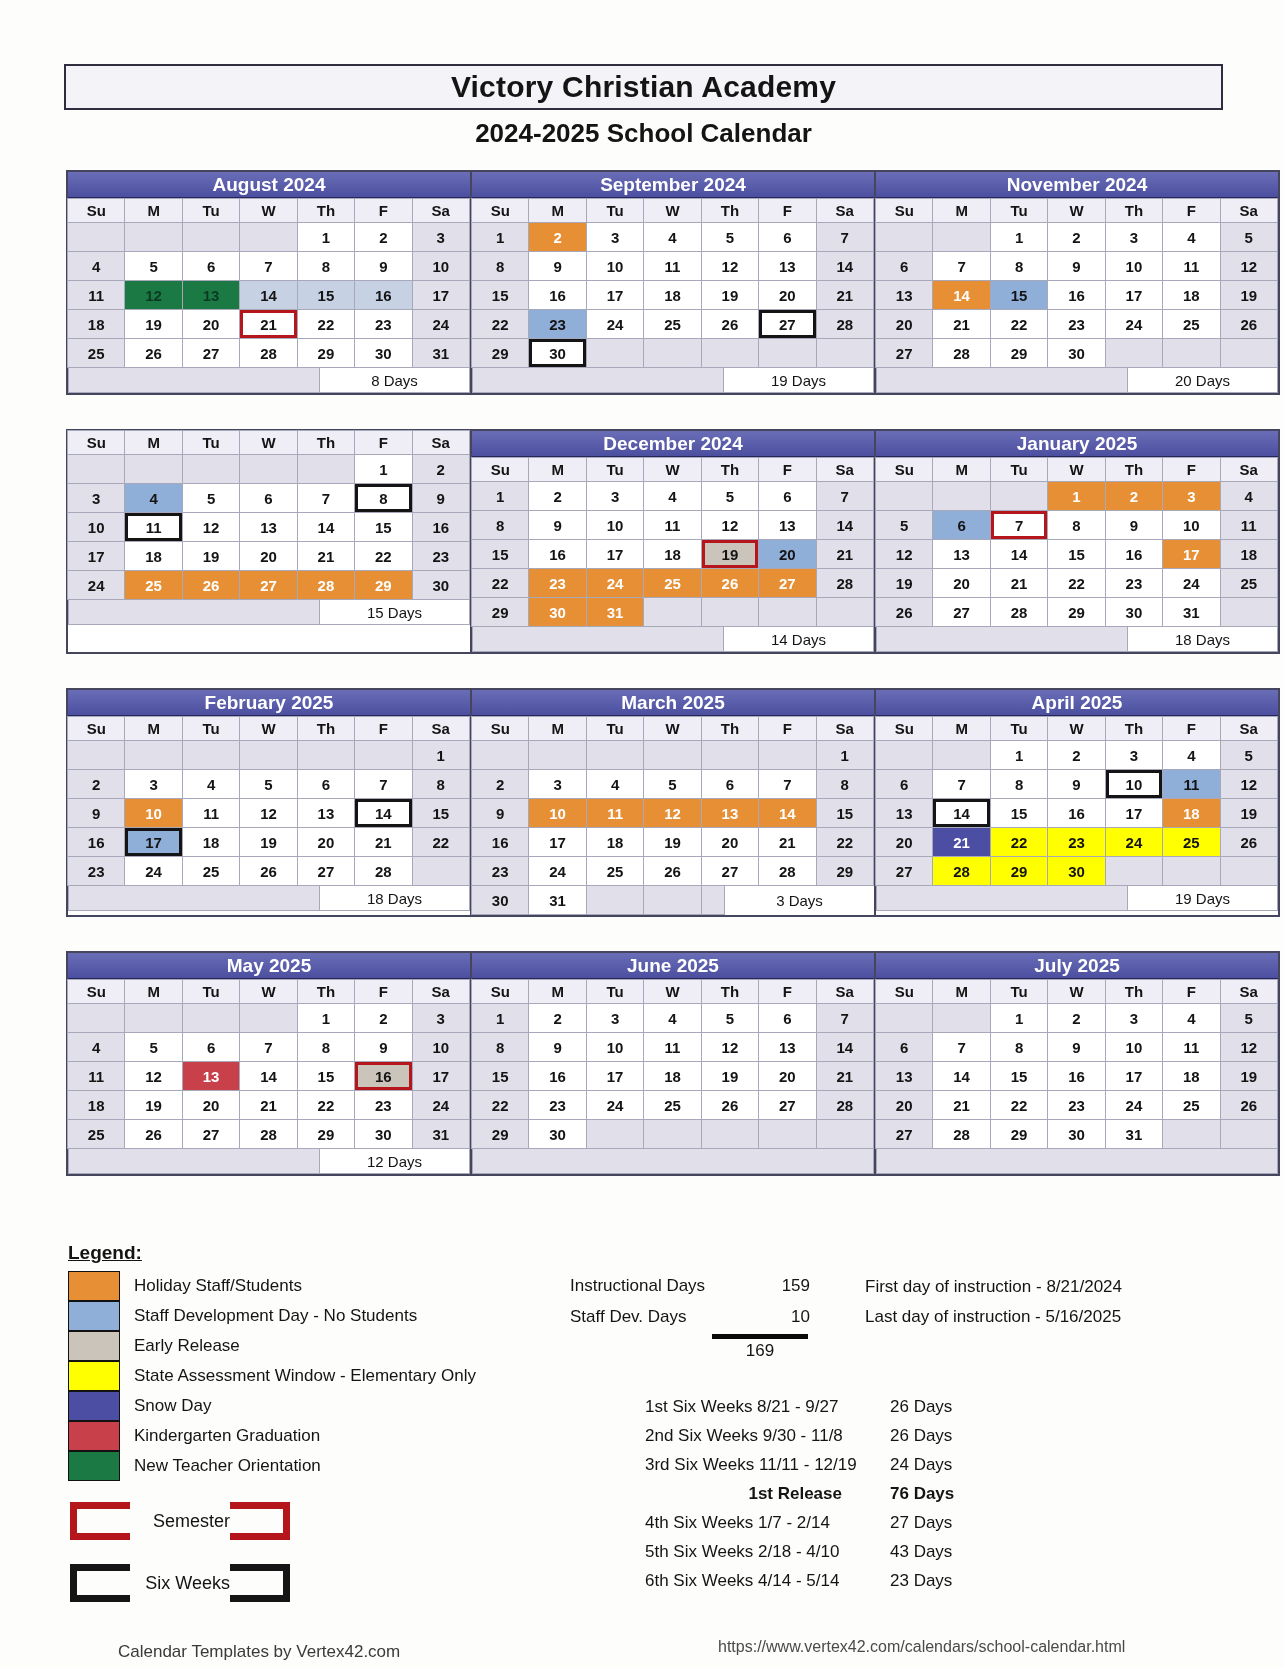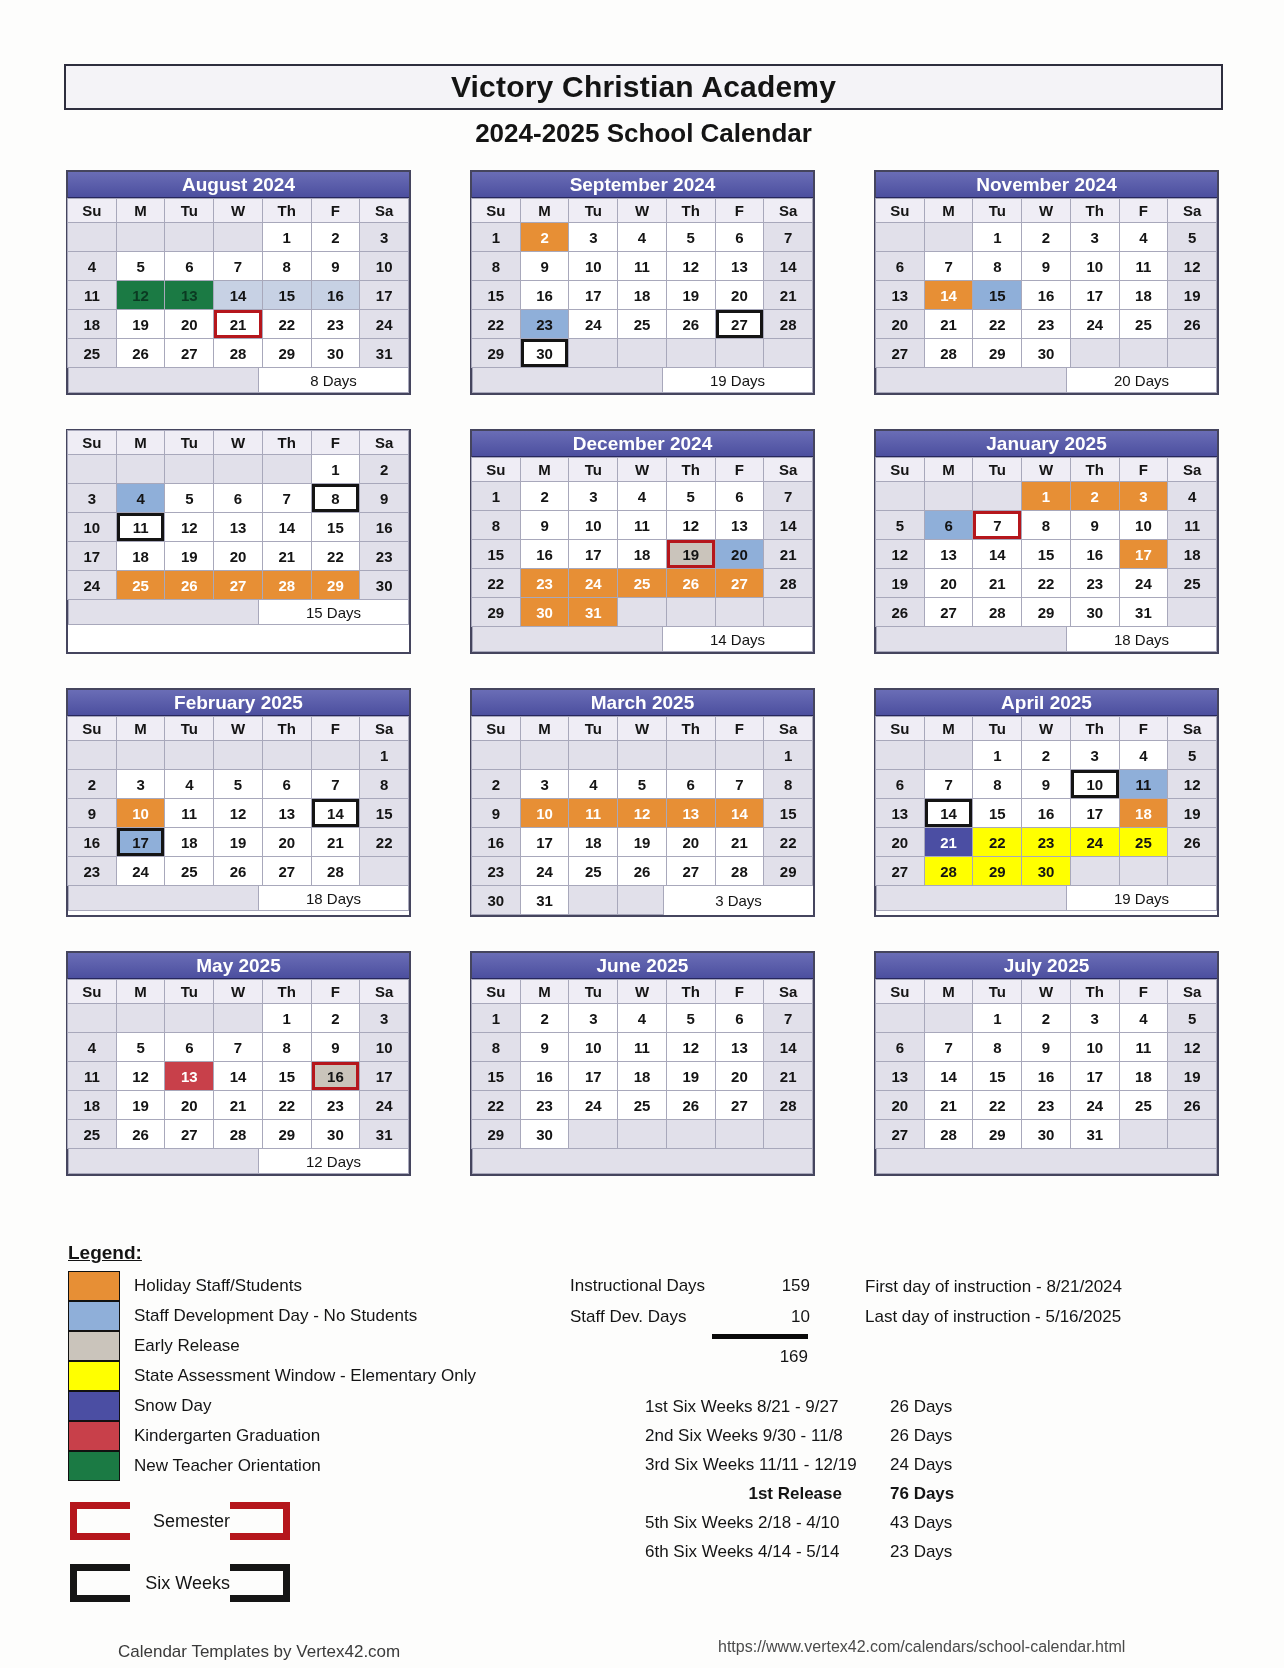--- a/index.html
+++ b/index.html
@@ -21,21 +21,21 @@
     position:absolute; left:64px; top:118px; width:1159px; text-align:center;
     font-size:26px; font-weight:700;
   }
 
   
   #months-grid {
     position:absolute; left:66px; top:170px;
     display:grid; grid-template-columns:repeat(3,345px);
     column-gap:59px; row-gap:34px;
   }
-  .month { width:345px; background:#fff; border:2px solid #45455e; }
+  .month { width:406px; background:#fff; border:2px solid #45455e; }
   .mtitle {
     height:27px; line-height:26px; text-align:center;
     background:linear-gradient(#6a6db6,#4c4f9f);
     border-bottom:2px solid #26265c;
     color:#fff; font-size:19px; font-weight:700;
   }
   .mrow { display:flex; }
   .cell {
     flex:1 1 0; border:1px solid #a8a8bb; margin-left:-1px; margin-top:-1px;
     display:flex; align-items:center; justify-content:center;
@@ -64,21 +64,21 @@
   .bracket-row { position:absolute; display:flex; align-items:center; }
   .bk { width:60px; height:38px; border:7px solid #000; }
   .bk.left  { border-right:none; }
   .bk.right { border-left:none; }
   .bracket-label { font-size:18px; font-weight:400; width:100px; text-align:right; }
 
   
   .totals { position:absolute; left:570px; top:1270px; width:240px; }
   .totals-row { display:flex; justify-content:space-between; font-size:17px; height:31px; align-items:center; }
   .sum-line { margin-left:142px; width:96px; height:5px; background:#0a0a0a; margin-top:2px; }
-  .sum-total { margin-left:142px; width:96px; text-align:right; font-size:17px; margin-top:8px; }
+  .sum-total { margin-left:142px; width:96px; text-align:center; font-size:17px; margin-top:2px; }
 
   .info { position:absolute; left:865px; top:1272px; font-size:17px; line-height:30px; }
 
   .periods { position:absolute; left:645px; top:1392px; width:440px; }
   .period-row { display:flex; height:29px; align-items:center; font-size:17px; }
   .period-label { width:245px; }
   .period-value { width:110px; }
   .period-row.bold { font-weight:700; }
   .period-row.bold .period-label { text-align:right; padding-right:48px; }
 
@@ -894,20 +894,24 @@
       </div>
       <div class="period-row">
         <div class="period-label">3rd Six Weeks 11/11 - 12/19</div>
         <div class="period-value">24 Days</div>
       </div>
       <div class="period-row bold">
         <div class="period-label">1st Release</div>
         <div class="period-value">76 Days</div>
       </div>
       <div class="period-row">
+        <div class="period-label">4th Six Weeks 1/7 - 2/14</div>
+        <div class="period-value">27 Days</div>
+      </div>
+      <div class="period-row">
         <div class="period-label">5th Six Weeks 2/18 - 4/10</div>
         <div class="period-value">43 Days</div>
       </div>
       <div class="period-row">
         <div class="period-label">6th Six Weeks 4/14 - 5/14</div>
         <div class="period-value">23 Days</div>
       </div>
     </div>
 
   <div class="foot-left">Calendar Templates by Vertex42.com</div>

